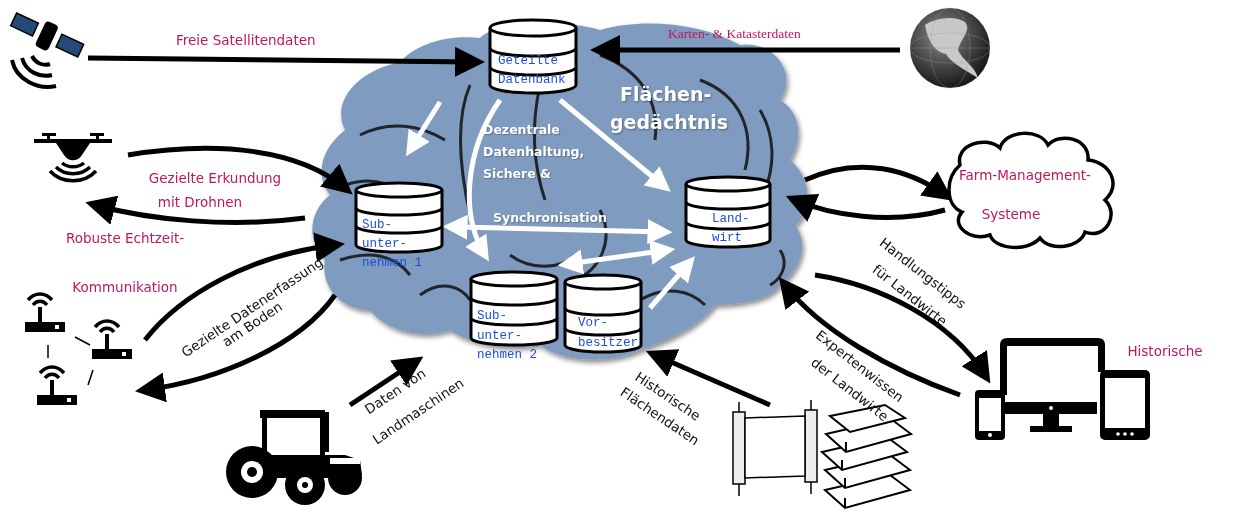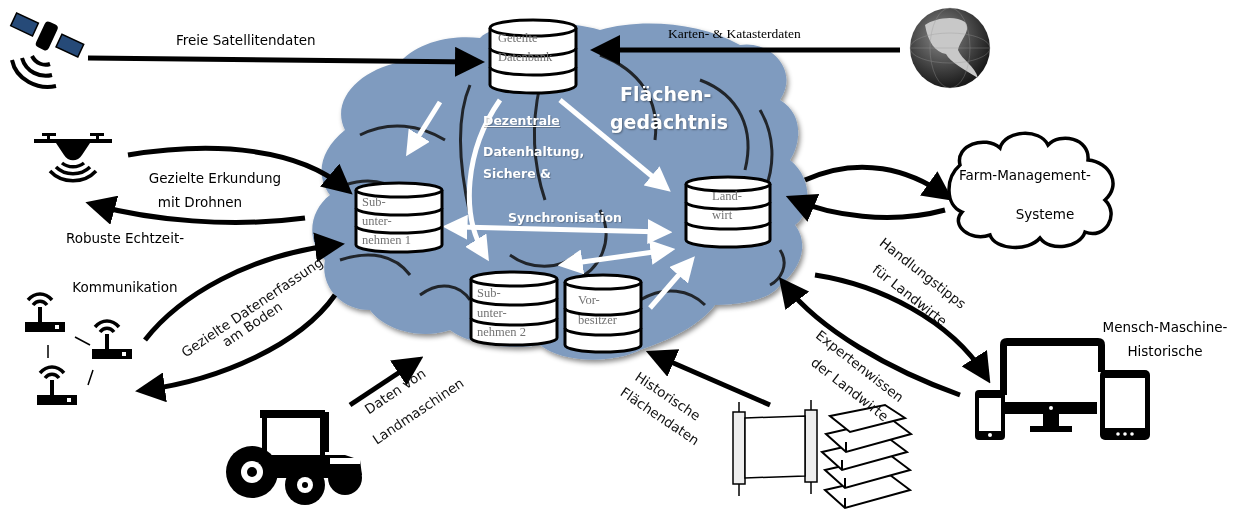--- a/index.html
+++ b/index.html
@@ -1,20 +1,20 @@
 <!DOCTYPE html>
 <html><head>
 <meta charset="utf-8">
 <style>
   html,body{margin:0;padding:0;background:#ffffff;}
   body{width:1255px;height:517px;position:relative;overflow:hidden;font-family:"DejaVu Sans",sans-serif;}
   #stage{position:absolute;left:0;top:0;width:1255px;height:517px;}
   .lbl{position:absolute;color:#111;font-family:"DejaVu Sans",sans-serif;font-size:13.5px;line-height:22px;text-align:center;white-space:nowrap;}
-  .lbl-dark{color:#000000;}
-  .db-text{position:absolute;font-family:Liberation Serif, serif;font-size:12.5px;color:#737373;line-height:20px;white-space:nowrap;}
+  .lbl-dark{color:#be185d;}
+  .db-text{position:absolute;font-family:Liberation Mono, monospace;font-size:12.5px;color:#1d4ed8;line-height:20px;white-space:nowrap;margin-top:23px;}
   .brain-title{position:absolute;color:#fff;font-family:"DejaVu Sans",sans-serif;font-weight:bold;font-size:19px;line-height:28px;text-align:left;white-space:nowrap;text-shadow:1px 1px 2px rgba(0,0,0,0.35);}
   .brain-sub{position:absolute;color:#fff;font-family:"DejaVu Sans",sans-serif;font-weight:bold;font-size:12.5px;line-height:22px;white-space:nowrap;text-shadow:1px 1px 1px rgba(0,0,0,0.25);}
   .rot{transform-origin:center center;}
 </style>
 </head>
 <body>
 
 <div id="stage">
 <svg width="1255" height="517" viewBox="0 0 1255 517" xmlns="http://www.w3.org/2000/svg">
   <defs>
@@ -247,24 +247,24 @@
 <div class="db-text" style="left:477px;top:303px;">unter-</div>
 <div class="db-text" style="left:477px;top:322px;">nehmen 2</div>
 
 <div class="db-text" style="left:578px;top:290px;">Vor-</div>
 <div class="db-text" style="left:578px;top:310px;">besitzer</div>
 
 
 <div class="brain-title" style="left:620px;top:80px;">Flächen-</div>
 <div class="brain-title" style="left:610px;top:108px;">gedächtnis</div>
 
-<div class="brain-sub" style="left:483px;top:110px;text-decoration:underline;">Dezentrale</div>
+<div class="brain-sub" style="left:483px;top:119px;">Dezentrale</div>
 <div class="brain-sub" style="left:483px;top:141px;">Datenhaltung,</div>
 <div class="brain-sub" style="left:483px;top:163px;">Sichere &amp;</div>
-<div class="brain-sub" style="left:508px;top:207px;">Synchronisation</div>
+<div class="brain-sub" style="left:493px;top:207px;">Synchronisation</div>
 
 
 <div class="lbl lbl-dark" style="left:176px;top:29px;">Freie Satellitendaten</div>
 <div class="lbl lbl-dark" style="left:668px;top:23px;font-family:Liberation Serif, serif;">Karten- &amp; Katasterdaten</div>
 
 <div class="lbl lbl-dark" style="left:140px;top:167px;width:150px;">Gezielte Erkundung</div>
 <div class="lbl lbl-dark" style="left:125px;top:191px;width:150px;">mit Drohnen</div>
 
 <div class="lbl lbl-dark" style="left:50px;top:227px;width:150px;">Robuste Echtzeit-</div>
 <div class="lbl lbl-dark" style="left:50px;top:276px;width:150px;">Kommunikation</div>
@@ -278,17 +278,16 @@
 <div class="lbl rot" style="left:618px;top:385px;width:100px;transform:rotate(34deg);">Historische</div>
 <div class="lbl rot" style="left:600px;top:405px;width:120px;transform:rotate(34deg);">Flächendaten</div>
 
 <div class="lbl rot" style="left:800px;top:355px;width:120px;transform:rotate(38deg);">Expertenwissen</div>
 <div class="lbl rot" style="left:790px;top:378px;width:120px;transform:rotate(38deg);">der Landwirte</div>
 
 <div class="lbl rot" style="left:858px;top:262px;width:130px;transform:rotate(38deg);">Handlungstipps</div>
 <div class="lbl rot" style="left:850px;top:284px;width:120px;transform:rotate(38deg);">für Landwirte</div>
 
 <div class="lbl lbl-dark" style="left:955px;top:164px;width:140px;">Farm-Management-</div>
-<div class="lbl lbl-dark" style="left:975px;top:203px;width:140px;">Systeme</div>
-
-<div class="lbl lbl-dark" style="left:1090px;top:316px;width:150px;">Mensch-Maschine-</div>
+<div class="lbl lbl-dark" style="left:941px;top:203px;width:140px;">Systeme</div>
+
 <div class="lbl lbl-dark" style="left:1090px;top:340px;width:150px;">Historische</div>
 </div>
 
 </body></html>

